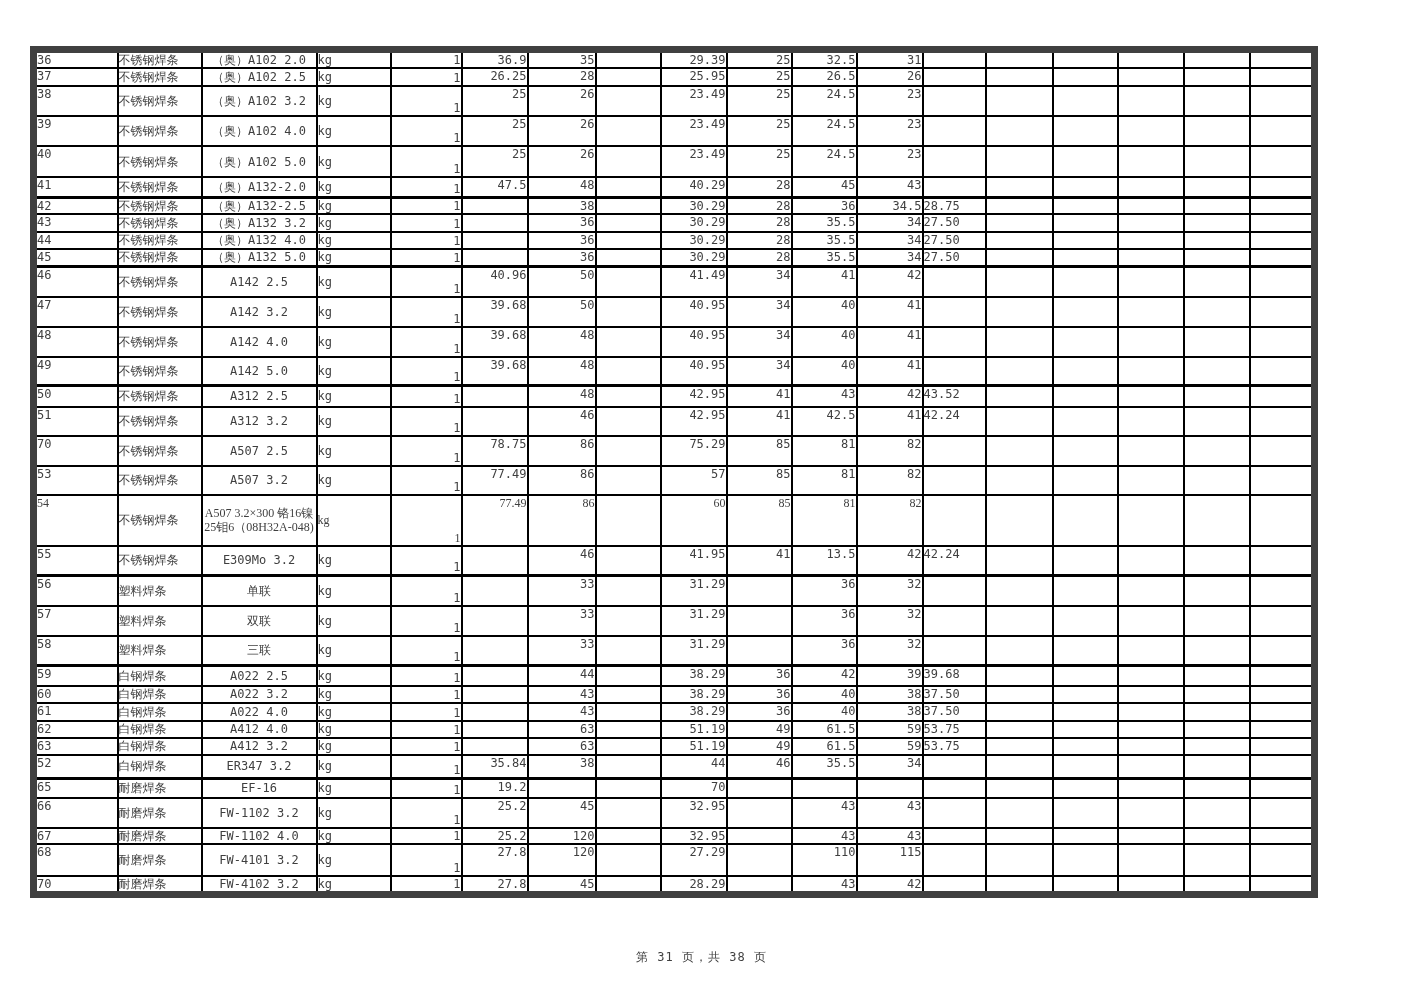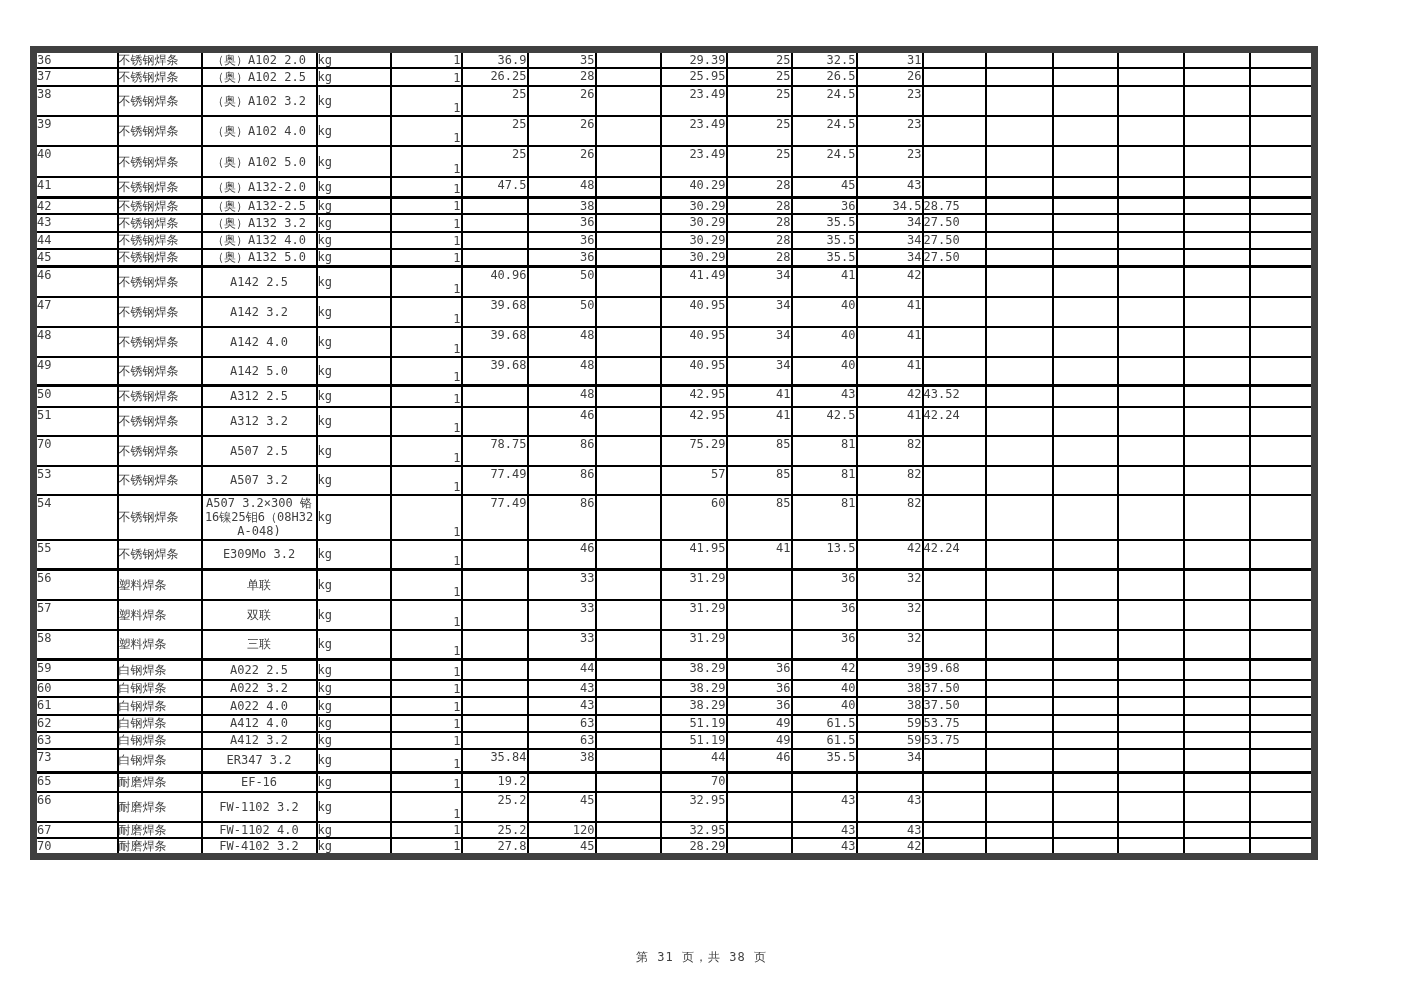--- a/index.html
+++ b/index.html
@@ -429,21 +429,21 @@
         <td class="c-p">85</td>
         <td class="c-p">81</td>
         <td class="c-p">82</td>
         <td class="c-pl"></td>
         <td class="c-e"></td>
         <td class="c-e"></td>
         <td class="c-e"></td>
         <td class="c-e"></td>
         <td class="c-e"></td>
       </tr>
-      <tr style="height: 45px;">
+      <tr style="height: 51px; font-family: Liberation Serif, serif;">
         <td class="c-num">54</td>
         <td class="c-cat">不锈钢焊条</td>
         <td class="c-spec">A507 3.2×300 铬16镍25钼6（08H32A-048)</td>
         <td class="c-unit">kg</td>
         <td class="c-qty">1</td>
         <td class="c-p">77.49</td>
         <td class="c-p">86</td>
         <td class="c-blank"></td>
         <td class="c-p">60</td>
         <td class="c-p">85</td>
@@ -630,21 +630,21 @@
         <td class="c-p">61.5</td>
         <td class="c-p">59</td>
         <td class="c-pl">53.75</td>
         <td class="c-e"></td>
         <td class="c-e"></td>
         <td class="c-e"></td>
         <td class="c-e"></td>
         <td class="c-e"></td>
       </tr>
       <tr style="height: 24px;">
-        <td class="c-num">73</td>
+        <td class="c-num">52</td>
         <td class="c-cat">白钢焊条</td>
         <td class="c-spec">ER347 3.2</td>
         <td class="c-unit">kg</td>
         <td class="c-qty">1</td>
         <td class="c-p">35.84</td>
         <td class="c-p">38</td>
         <td class="c-blank"></td>
         <td class="c-p">44</td>
         <td class="c-p">46</td>
         <td class="c-p">35.5</td>
@@ -702,20 +702,40 @@
         <td class="c-spec">FW-1102  4.0</td>
         <td class="c-unit">kg</td>
         <td class="c-qty">1</td>
         <td class="c-p">25.2</td>
         <td class="c-p">120</td>
         <td class="c-blank"></td>
         <td class="c-p">32.95</td>
         <td class="c-p"></td>
         <td class="c-p">43</td>
         <td class="c-p">43</td>
+        <td class="c-pl"></td>
+        <td class="c-e"></td>
+        <td class="c-e"></td>
+        <td class="c-e"></td>
+        <td class="c-e"></td>
+        <td class="c-e"></td>
+      </tr>
+      <tr style="height: 32px;">
+        <td class="c-num">68</td>
+        <td class="c-cat">耐磨焊条</td>
+        <td class="c-spec">FW-4101  3.2</td>
+        <td class="c-unit">kg</td>
+        <td class="c-qty">1</td>
+        <td class="c-p">27.8</td>
+        <td class="c-p">120</td>
+        <td class="c-blank"></td>
+        <td class="c-p">27.29</td>
+        <td class="c-p"></td>
+        <td class="c-p">110</td>
+        <td class="c-p">115</td>
         <td class="c-pl"></td>
         <td class="c-e"></td>
         <td class="c-e"></td>
         <td class="c-e"></td>
         <td class="c-e"></td>
         <td class="c-e"></td>
       </tr>
       <tr style="height: 17px;">
         <td class="c-num">70</td>
         <td class="c-cat">耐磨焊条</td>

